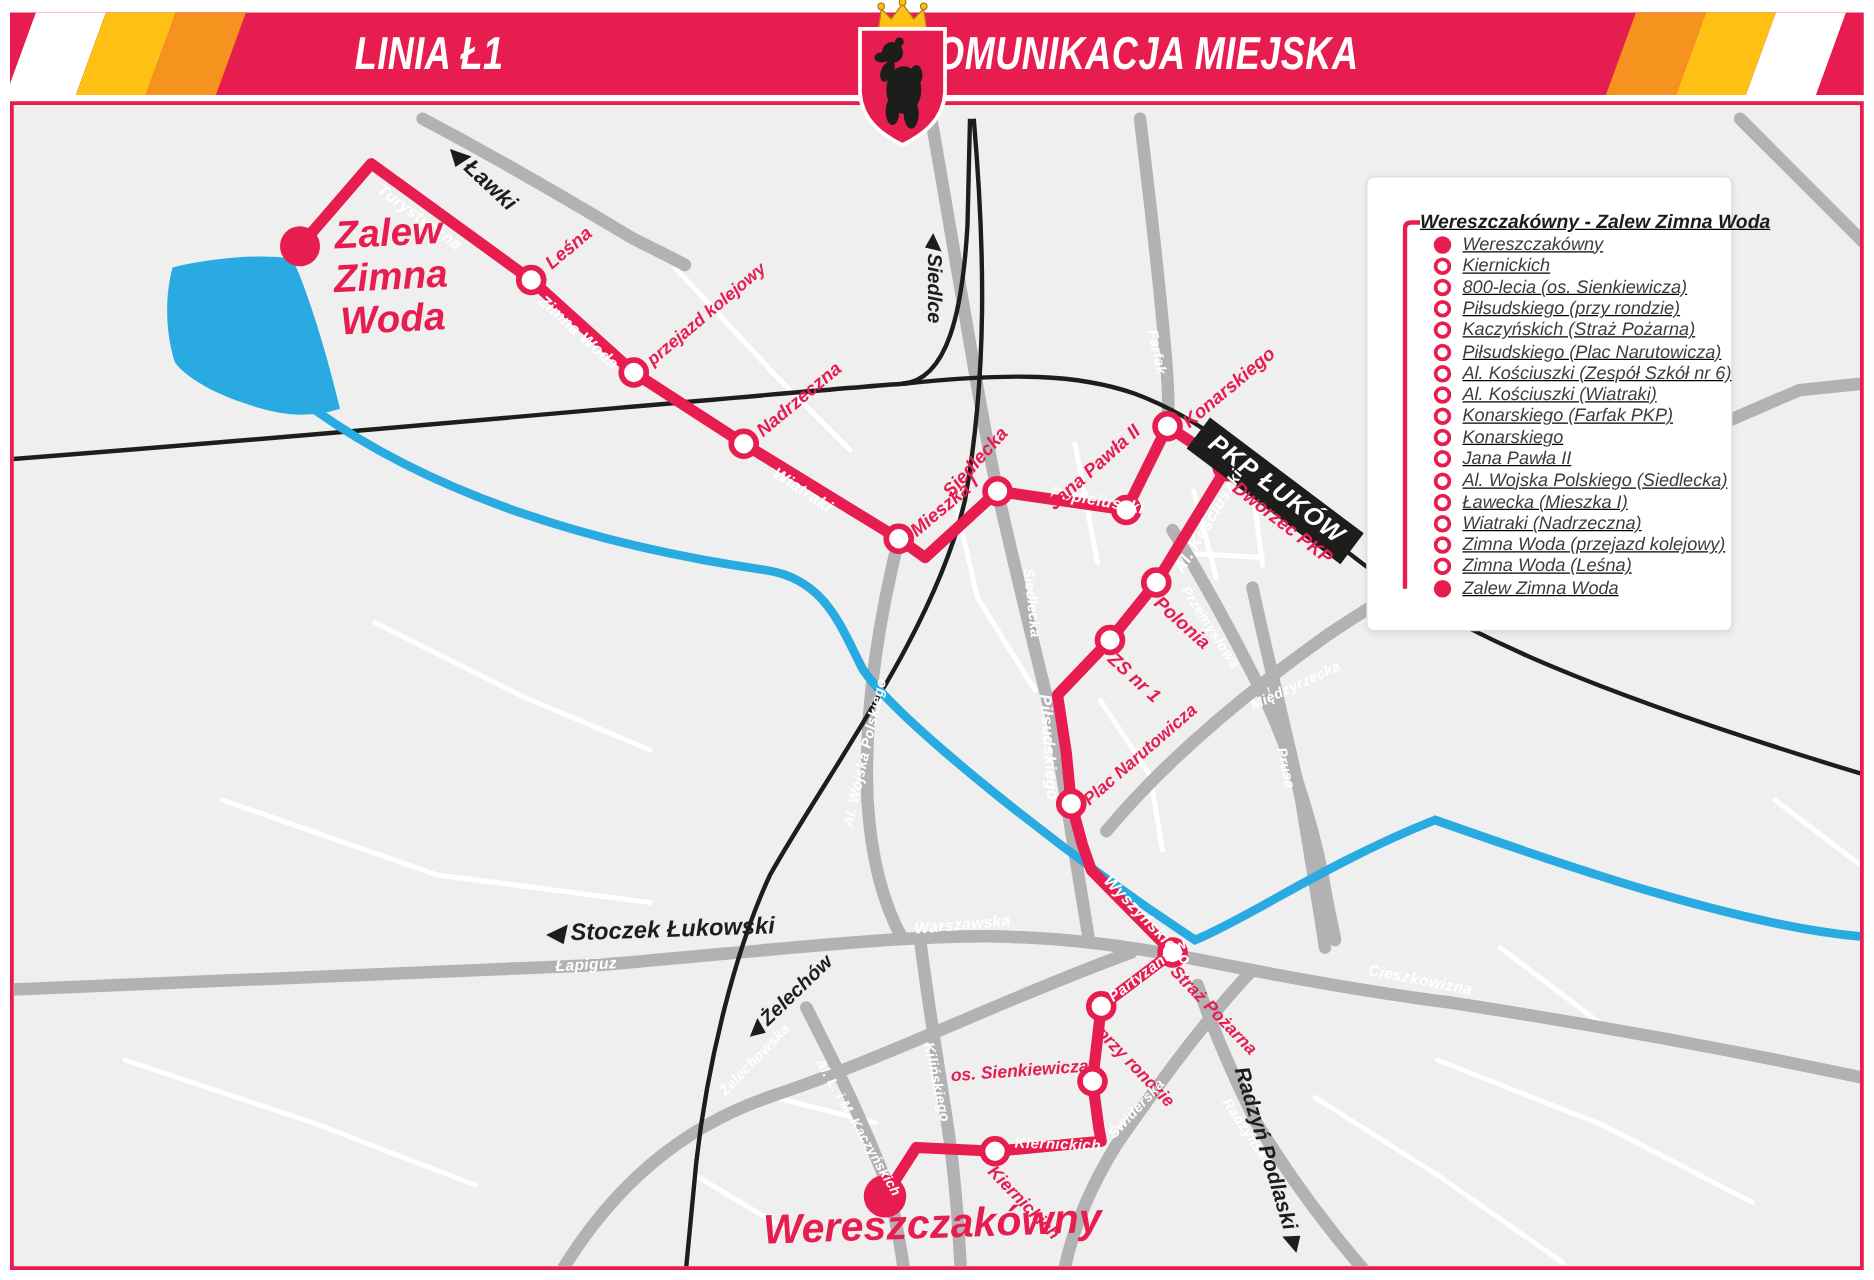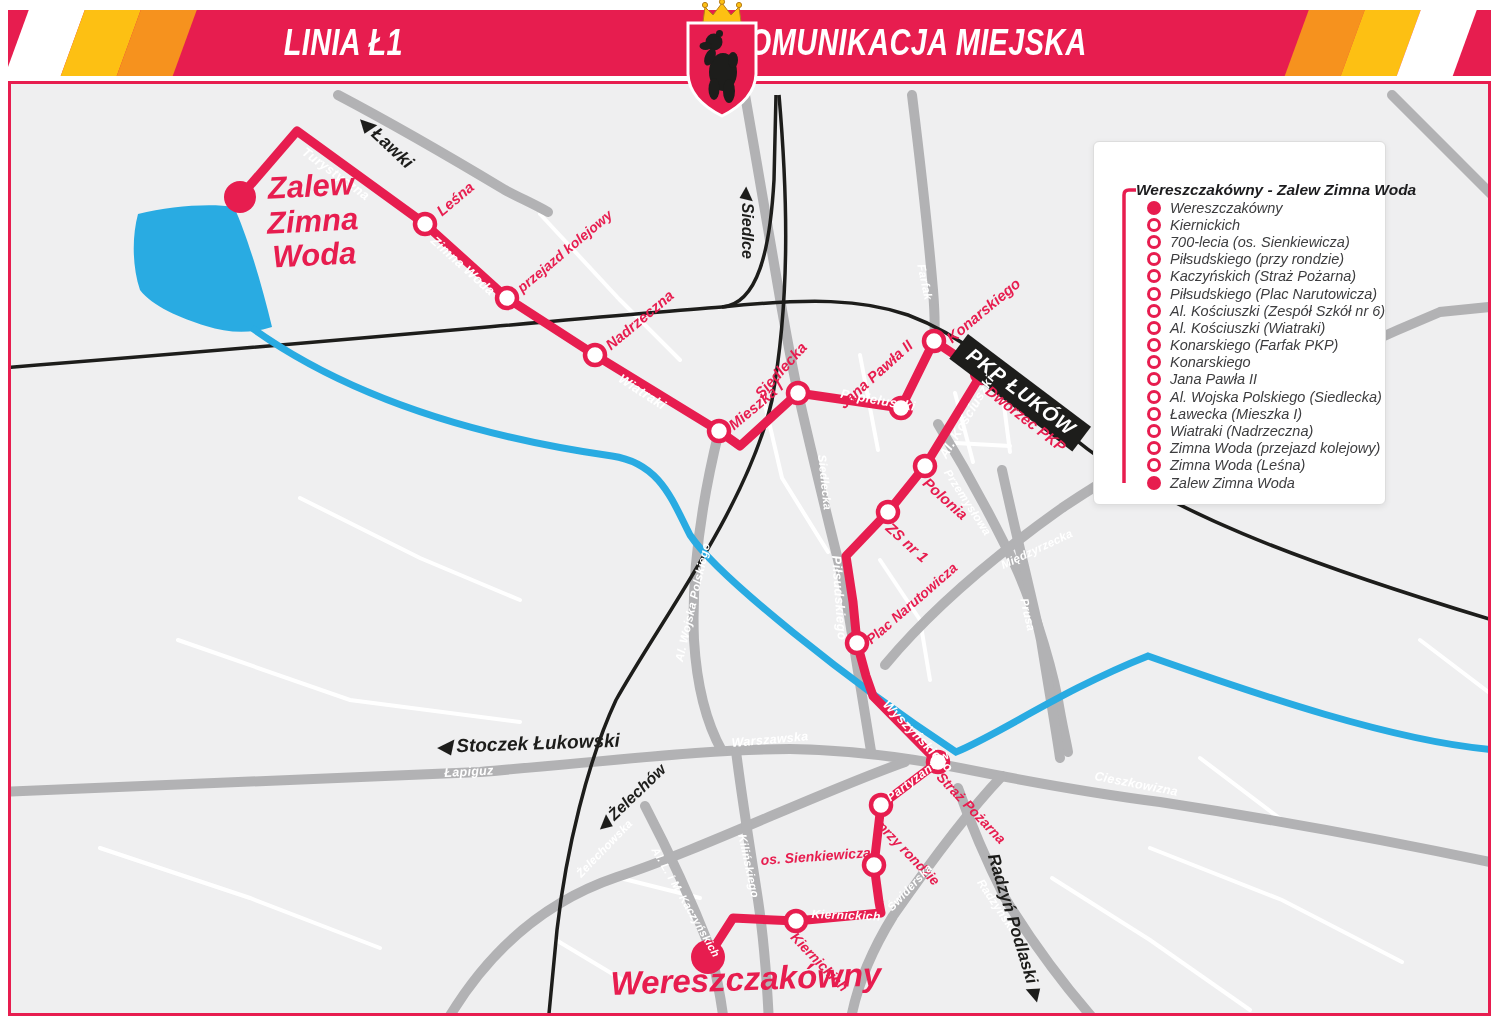--- a/index.html
+++ b/index.html
@@ -34,21 +34,21 @@
   .sign-box{position:absolute;left:968px;top:334px;transform:rotate(37deg);transform-origin:0 0;
             background:var(--ink);color:#fff;font-weight:bold;font-style:italic;font-size:20px;
             padding:3px 12px 5px;letter-spacing:1px;white-space:nowrap;}
   
   .legend{position:absolute;left:1093px;top:141px;width:293px;height:364px;background:#fff;
           border:1px solid #ddd;border-radius:6px;box-shadow:0 2px 6px rgba(0,0,0,.08);
           z-index:3;padding:11px 12px;box-sizing:border-box;}
   .legend-swatch-row{display:flex;align-items:center;height:24px;}
   .swatch{width:38px;height:11px;background:var(--red);border-radius:5px;margin:0 12px 0 4px;flex:none;}
   .legend-swatch-row span.t{font-weight:bold;font-style:italic;font-size:16px;color:#222;}
-  .legend-route{position:relative;margin-top:28px;padding-left:30px;}
+  .legend-route{position:relative;margin-top:16px;padding-left:30px;text-decoration:underline;}
   .legend-connector{position:absolute;left:0;top:0;z-index:0;}
   .legend-title{font-weight:bold;font-style:italic;font-size:15.5px;color:#1c1c1e;height:18px;
                 position:relative;z-index:1;white-space:nowrap;}
   .lrow{display:flex;align-items:center;height:17.2px;position:relative;z-index:1;}
   .ldot{width:14px;height:14px;box-sizing:border-box;border:3.5px solid var(--red);border-radius:50%;
         background:#fff;margin-left:11px;margin-right:9px;flex:none;}
   .ldot.filled{background:var(--red);}
   .ltext{font-style:italic;font-size:14.5px;color:#3d3d3f;white-space:nowrap;}
 </style>
 </head>
@@ -223,21 +223,21 @@
             <div class="lrow">
               <span class="ldot filled"></span>
               <span class="ltext">Wereszczakówny</span>
             </div>
             <div class="lrow">
               <span class="ldot"></span>
               <span class="ltext">Kiernickich</span>
             </div>
             <div class="lrow">
               <span class="ldot"></span>
-              <span class="ltext">700-lecia (os. Sienkiewicza)</span>
+              <span class="ltext">800-lecia (os. Sienkiewicza)</span>
             </div>
             <div class="lrow">
               <span class="ldot"></span>
               <span class="ltext">Piłsudskiego (przy rondzie)</span>
             </div>
             <div class="lrow">
               <span class="ldot"></span>
               <span class="ltext">Kaczyńskich (Straż Pożarna)</span>
             </div>
             <div class="lrow">

